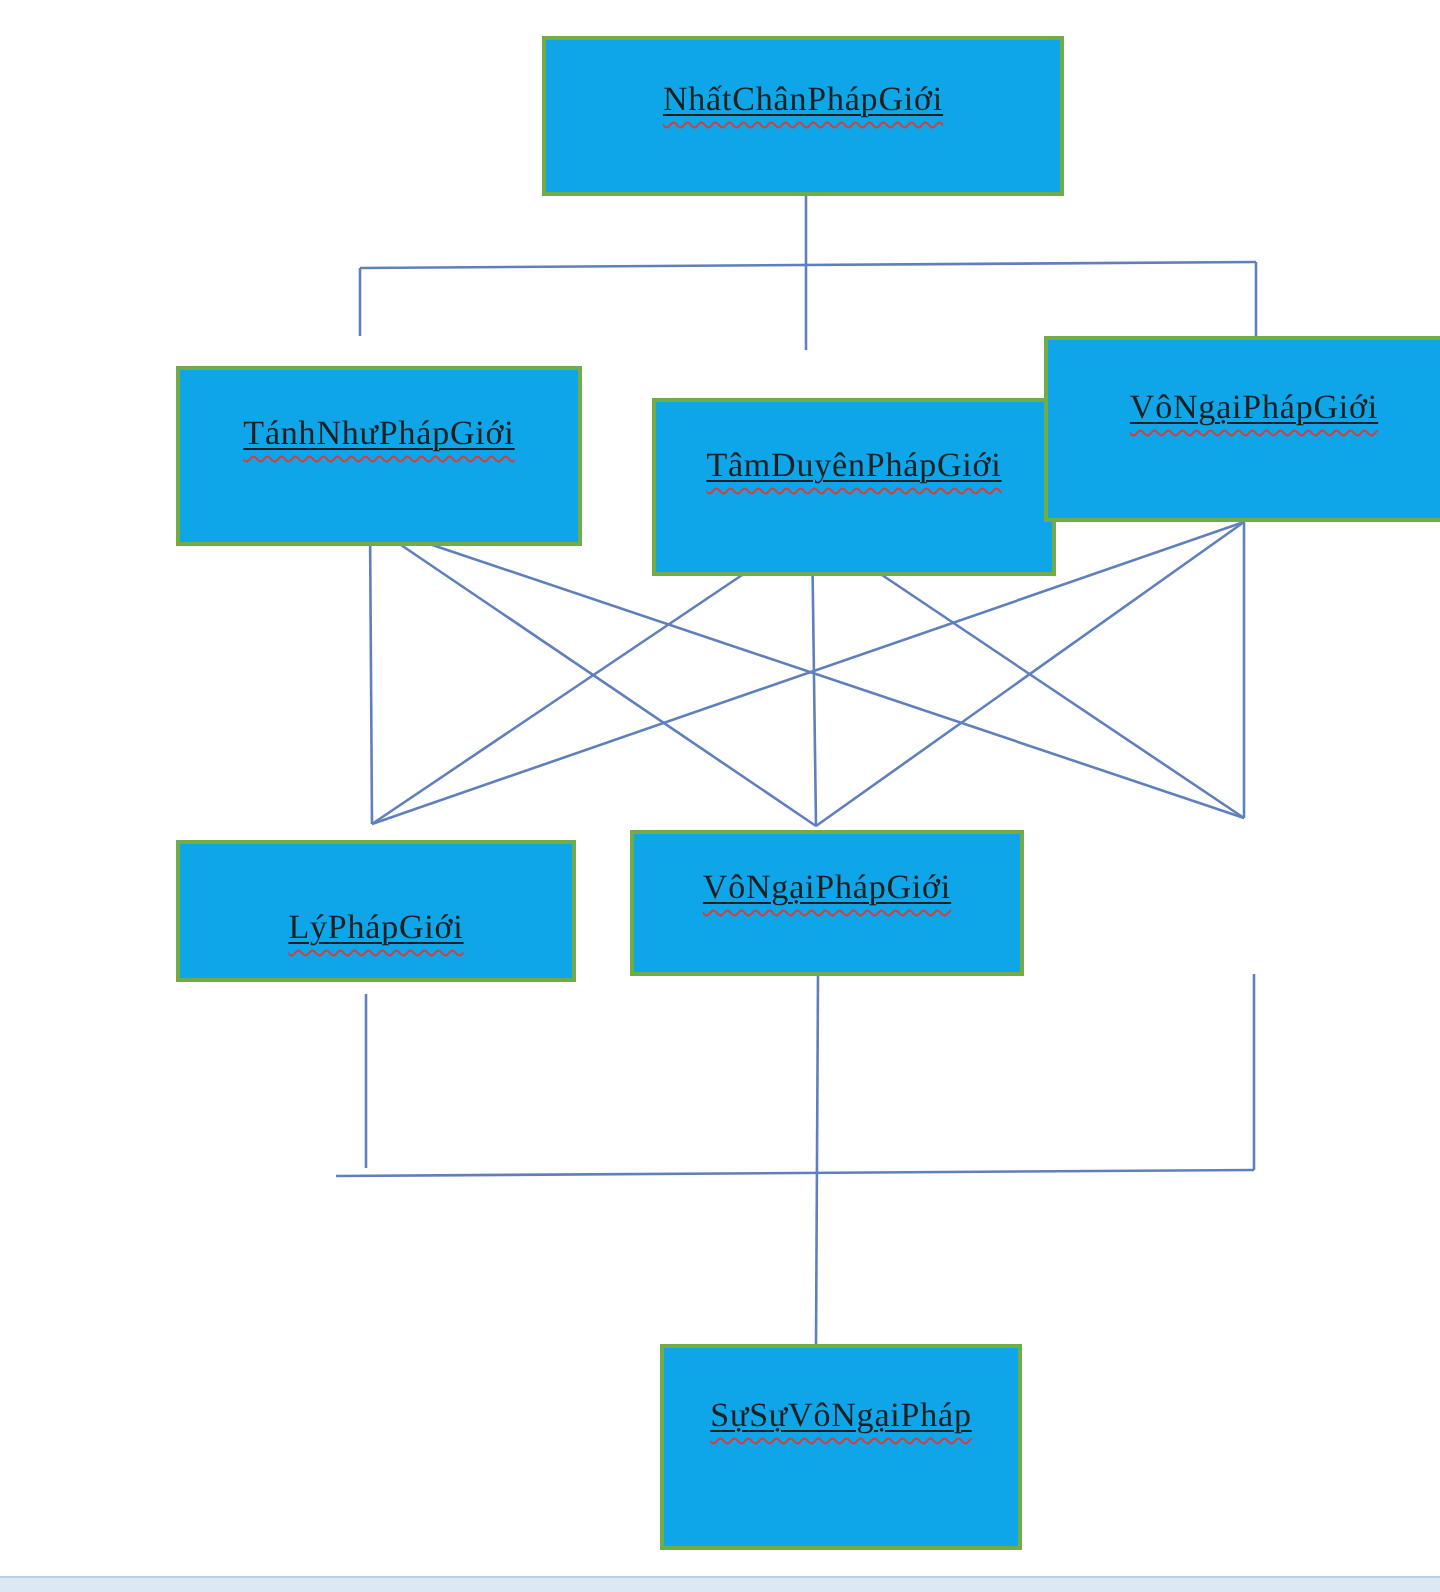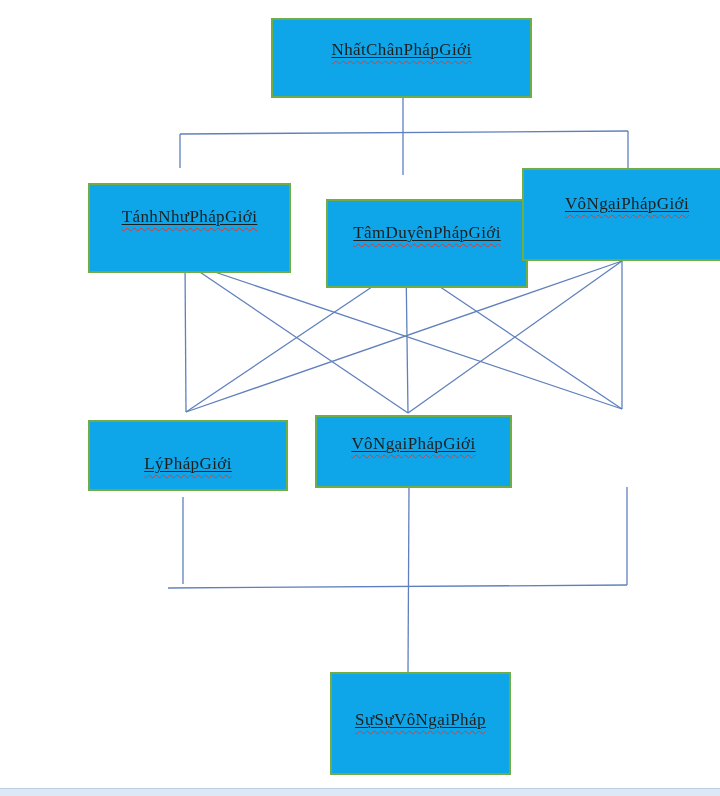--- a/index.html
+++ b/index.html
@@ -47,21 +47,21 @@
     text-decoration-thickness:1px;
     text-underline-offset:2px;
   }
   .node-top{left:271px;top:18px;width:261px;height:80px;padding-top:20px;}
   .node-r2l{left:88px;top:172px;width:203px;height:90px;padding-top:22px;margin-top:11px;}
   .node-r2m{left:326px;top:175px;width:202px;height:89px;padding-top:22px;margin-top:24px;}
   .node-r2r{left:522px;top:168px;width:210px;height:93px;padding-top:24px;}
   .node-r3l{left:88px;top:420px;width:200px;height:71px;padding-top:32px;}
   .node-r3m{left:315px;top:415px;width:197px;height:73px;padding-top:17px;text-align:center;}
   .node-r3r{left:533px;top:413px;width:184px;height:73px;padding-top:17px;}
-  .node-bottom{left:330px;top:672px;width:181px;height:103px;padding-top:32px;}
+  .node-bottom{left:330px;top:672px;width:181px;height:103px;padding-top:20px;}
   .lblline{line-height:28px;}
   .bottom-bar{
     position:absolute;left:0;bottom:0;width:720px;height:7px;
     background:var(--bottom_bar);
     border-top:1px solid var(--bottom_bar_edge);
     z-index:3;
   }
 </style>
 </head>
 <body>

